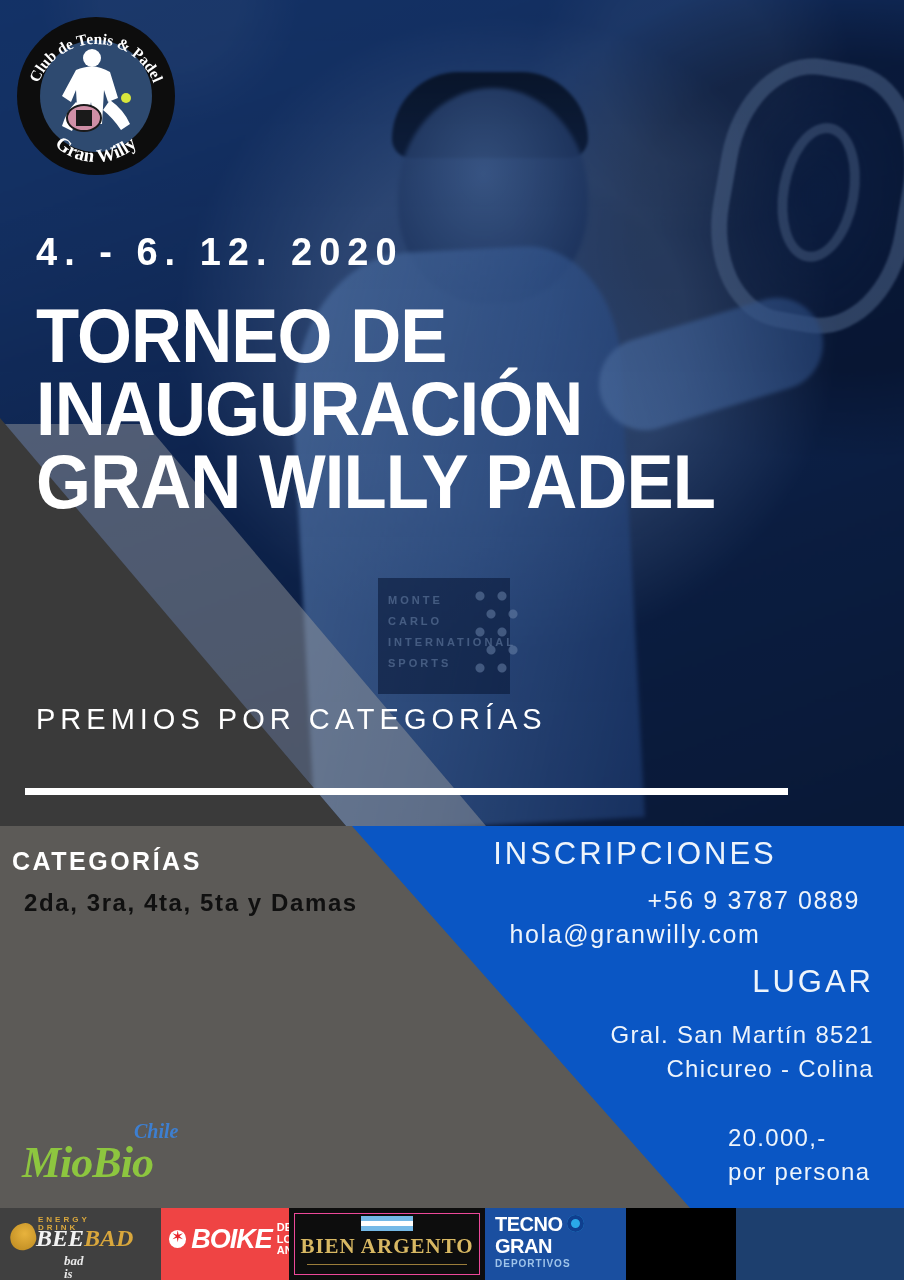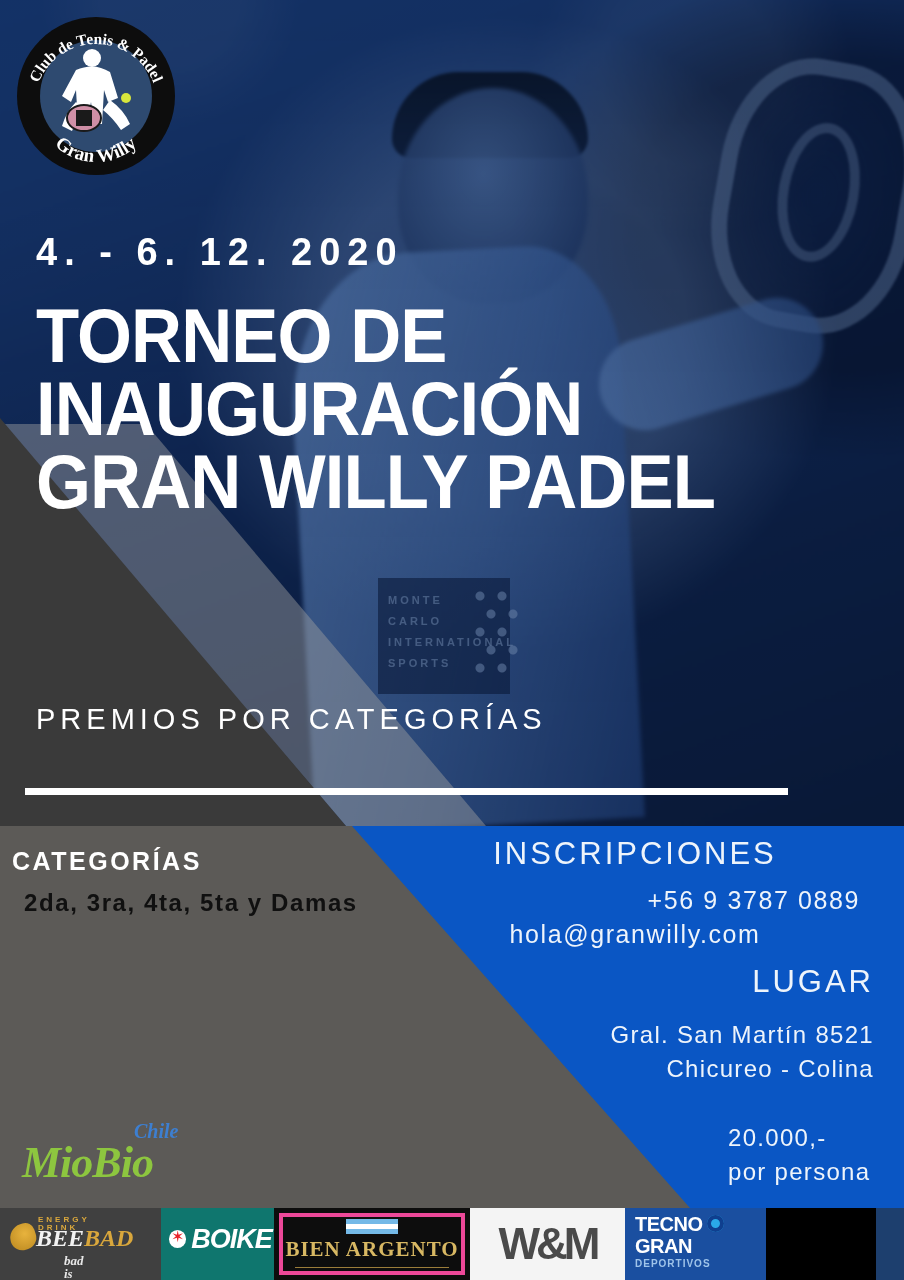--- a/index.html
+++ b/index.html
@@ -228,21 +228,21 @@
   .fulltenis .sub{
     position:absolute;left:58px;top:38px;color:#e9e9e9;
     font:400 italic 15px/1 "Liberation Sans",sans-serif;letter-spacing:1px;
   }
 
   
   .strip{
     position:absolute;left:0;top:1208px;width:904px;height:72px;display:flex;
   }
   .cellA{position:relative;width:161px;background:#404040;}
-  .cellB{position:relative;width:113px;background:#0f766e;}
+  .cellB{position:relative;width:128px;background:#ef4444;}
   .cellC{position:relative;width:196px;background:#0d0d0d;}
   .cellD{position:relative;width:155px;background:#f4f4f4;}
   .cellE{position:relative;width:141px;background:#1a4fa0;}
   .cellF{position:relative;width:110px;background:#000;}
 
   
   .bee{position:absolute;left:8px;top:6px;}
   .bee .ed{color:#d9a73c;font:700 8px/1 "Liberation Sans",sans-serif;letter-spacing:3px;
     position:absolute;left:30px;top:2px;}
   .bee .bb{position:absolute;left:28px;top:12px;font:700 italic 24px/1 "Liberation Serif",serif;}
@@ -255,21 +255,21 @@
     border-radius:60% 40% 50% 50%;transform:rotate(-18deg);}
 
   
   .boike{position:absolute;left:8px;top:14px;display:flex;align-items:center;gap:5px;}
   .boike .drop{width:18px;height:18px;background:#fff;border-radius:50%;position:relative;}
   .boike .drop:after{content:"✶";position:absolute;left:2px;top:-3px;color:#e8232a;font-size:16px;}
   .boike .bw{color:#fff;font:700 italic 27px/1 "Liberation Sans",sans-serif;letter-spacing:-1px;}
   .boike .bs{color:#fff;font:700 11px/1.05 "Liberation Sans",sans-serif;}
 
   
-  .arg{position:absolute;inset:5px;border:4px solid #ec4899;}
+  .arg{position:absolute;inset:5px;border:1px solid #ec4899;}
   .arg .flag{position:absolute;left:50%;top:2px;transform:translateX(-50%);
     width:52px;height:15px;background:linear-gradient(180deg,#74b9e7 33%,#fff 33% 66%,#74b9e7 66%);}
   .arg .txt{position:absolute;left:0;right:0;top:22px;text-align:center;color:#d8b863;
     font:700 21px/1 "Liberation Serif",serif;letter-spacing:1px;}
   .arg .hr{position:absolute;left:12px;right:12px;top:50px;height:1px;background:#9b7d3a;}
 
   
   .wm{position:absolute;inset:0;display:flex;align-items:center;justify-content:center;
     color:#4a4a4a;font:700 44px/1 "Liberation Sans",sans-serif;letter-spacing:-4px;}
 
@@ -401,23 +401,20 @@
     </div>
 
     <div class="cellC">
       <div class="arg">
         <div class="flag"></div>
         <div class="txt">BIEN ARGENTO</div>
         <div class="hr"></div>
       </div>
     </div>
 
-    <div class="cellD">
-      <div class="wm">W&amp;M</div>
-    </div>
 
     <div class="cellE">
       <div class="tp">
         <div class="dot"></div>
         <div class="l1">TECNO</div>
         <div class="l2">GRAN</div>
         <div class="l3">DEPORTIVOS</div>
       </div>
     </div>
 

